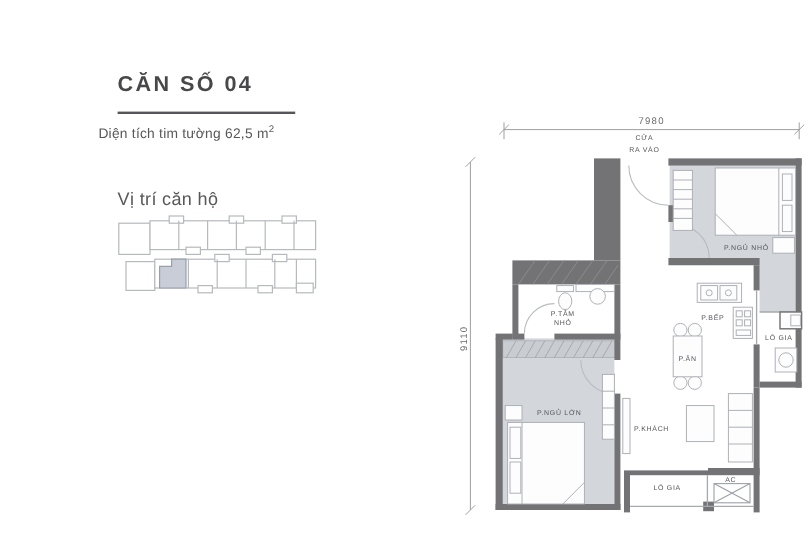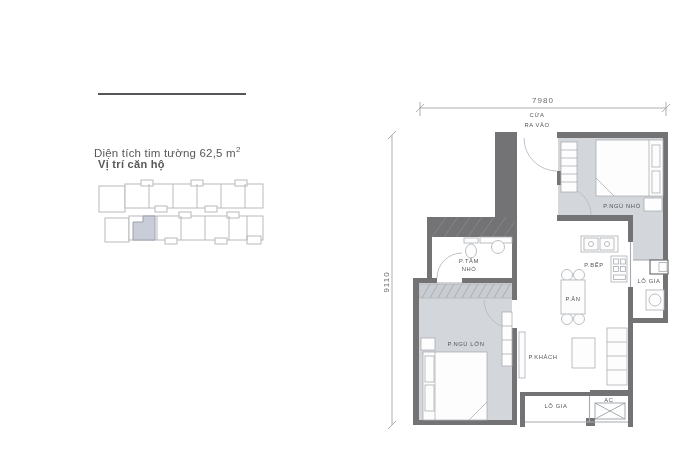--- a/index.html
+++ b/index.html
@@ -5,36 +5,37 @@
   html,body{margin:0;padding:0;background:#ffffff;}
   .screen{
     position:relative;width:675px;height:450px;background:#ffffff;overflow:hidden;
     font-family:"Liberation Sans", sans-serif;
   }
   .abs{position:absolute;}
   .unit-title{
     left:98px;top:60px;font-size:18px;font-weight:bold;letter-spacing:2px;color:#48484a;
   }
   .title-rule{left:98px;top:93px;width:148px;height:2px;background:#55555a;}
-  .area-line{left:94px;font-size:11.5px;color:#58585a;letter-spacing:.2px;margin-top:42px;}
+  .area-line{left:82px;font-size:11.5px;color:#58585a;letter-spacing:.2px;}
   .area-line sup{font-size:8px;}
   .area-gross{top:103px;}
   .area-net{top:121px;}
-  .loc-label{left:98px;top:158px;font-size:11px;color:#58585a;letter-spacing:.3px;font-weight:bold;}
+  .loc-label{left:98px;top:158px;font-size:15px;color:#58585a;letter-spacing:.3px;}
   .keyplan{left:95px;top:176px;}
   .plan{left:382px;top:90px;}
   svg text{font-family:"Liberation Sans", sans-serif;}
   .room-label{font-size:5.8px;fill:#55565a;letter-spacing:.6px;}
   .dim-label{font-size:8px;fill:#6b6b6d;letter-spacing:1px;}
 </style>
 </head>
 <body>
 
 <div class="screen">
 
+  <div class="abs unit-title">CĂN SỐ 04</div>
   <div class="abs title-rule"></div>
   <div class="abs area-line area-gross"><span>Diện tích tim tường 62,5 m</span><sup>2</sup></div>
   <div class="abs loc-label">Vị trí căn hộ</div>
 
   <svg class="abs keyplan" width="172" height="72" viewBox="0 0 172 72">
     <g fill="#ffffff" stroke="#b6babd" stroke-width="1">
       <rect x="4" y="10" width="26" height="26"></rect>
       <rect x="30" y="8" width="138" height="24"></rect>
       <rect x="46" y="4" width="12" height="6"></rect>
         <rect x="96" y="4" width="12" height="6"></rect>

